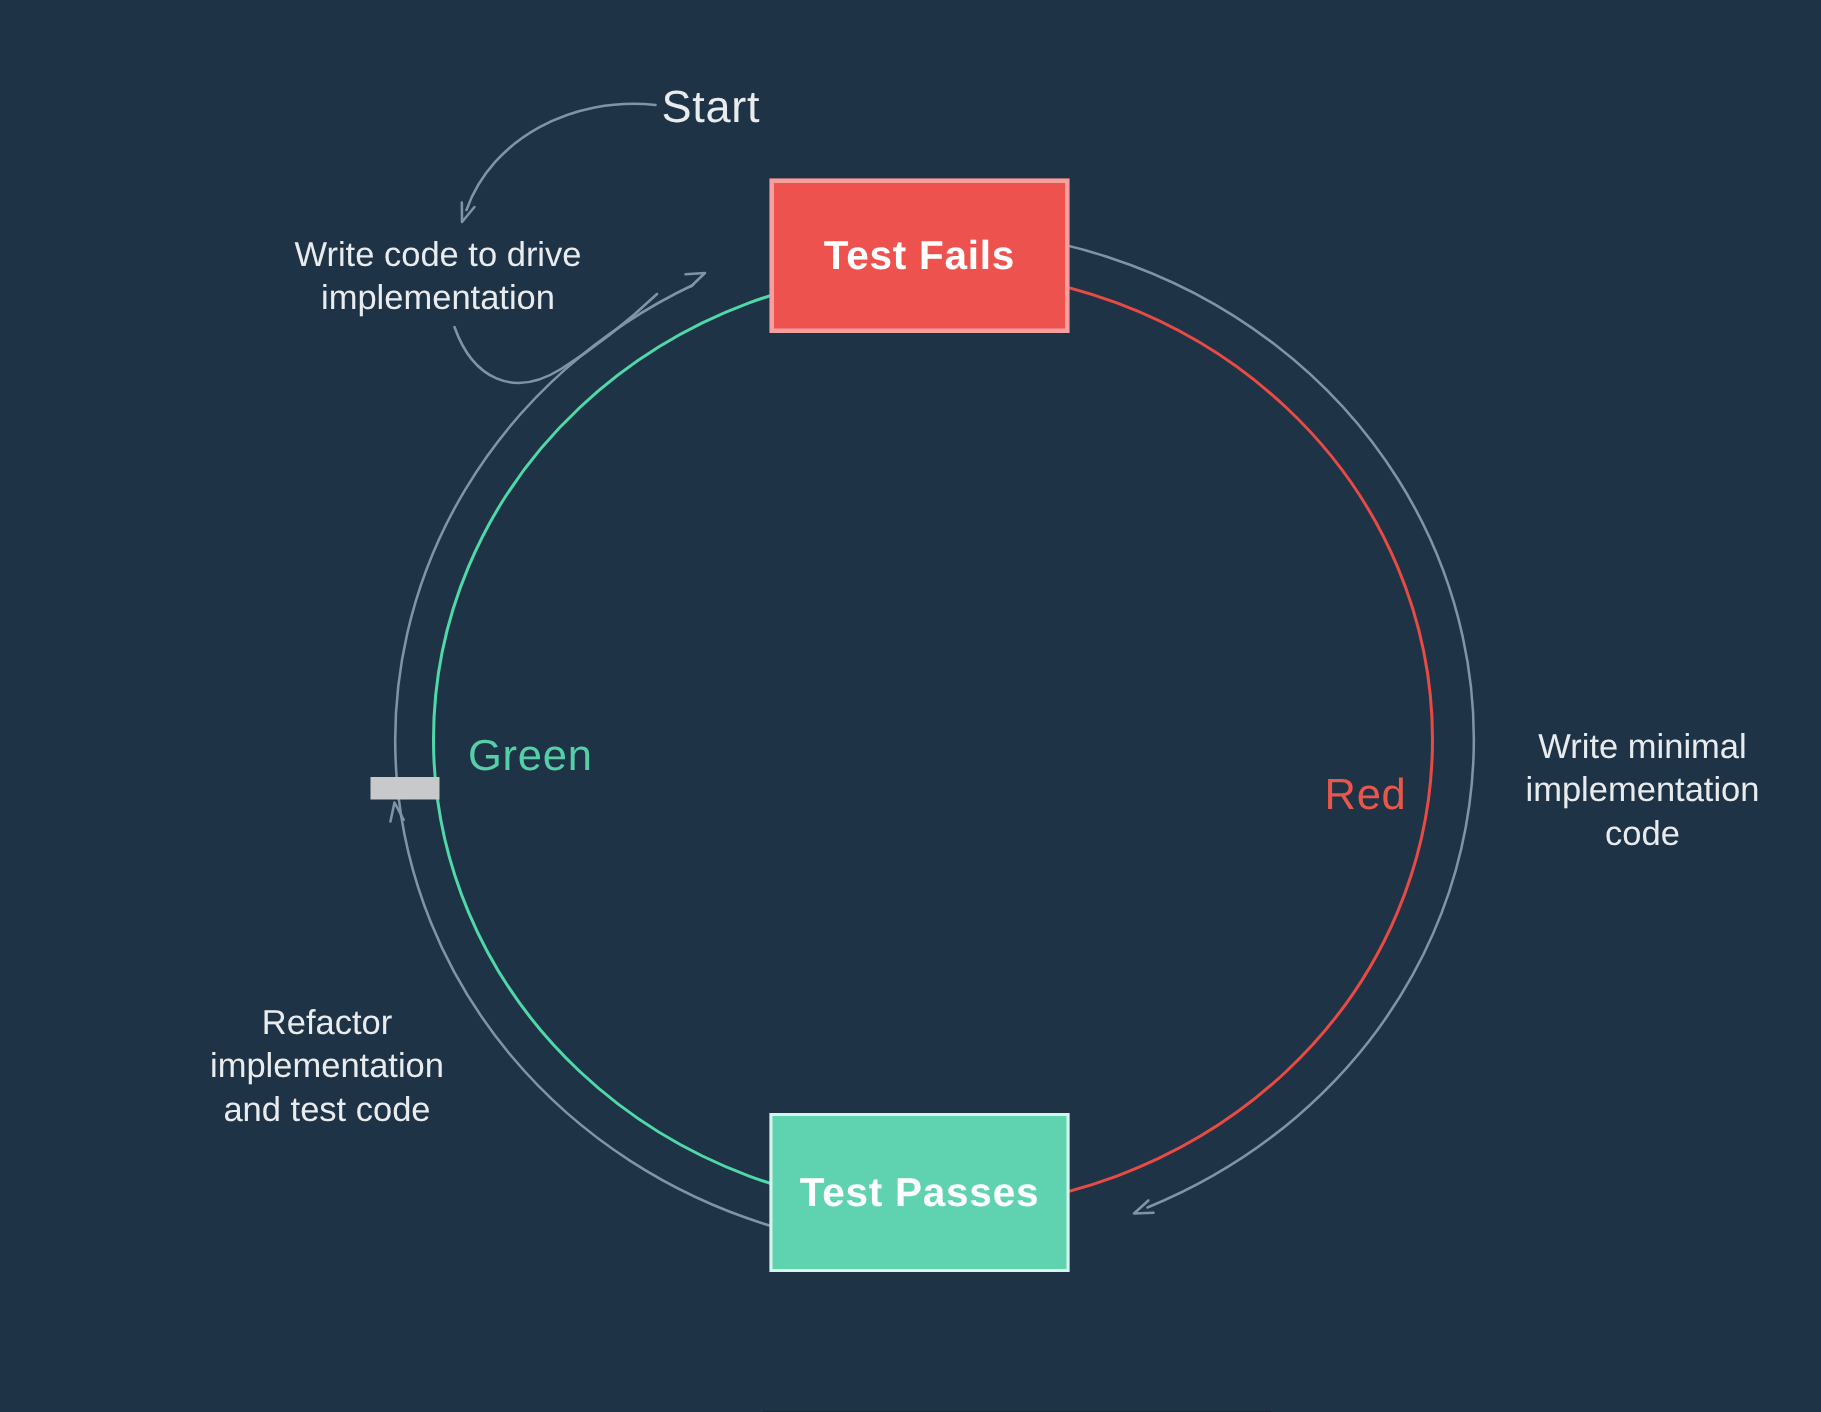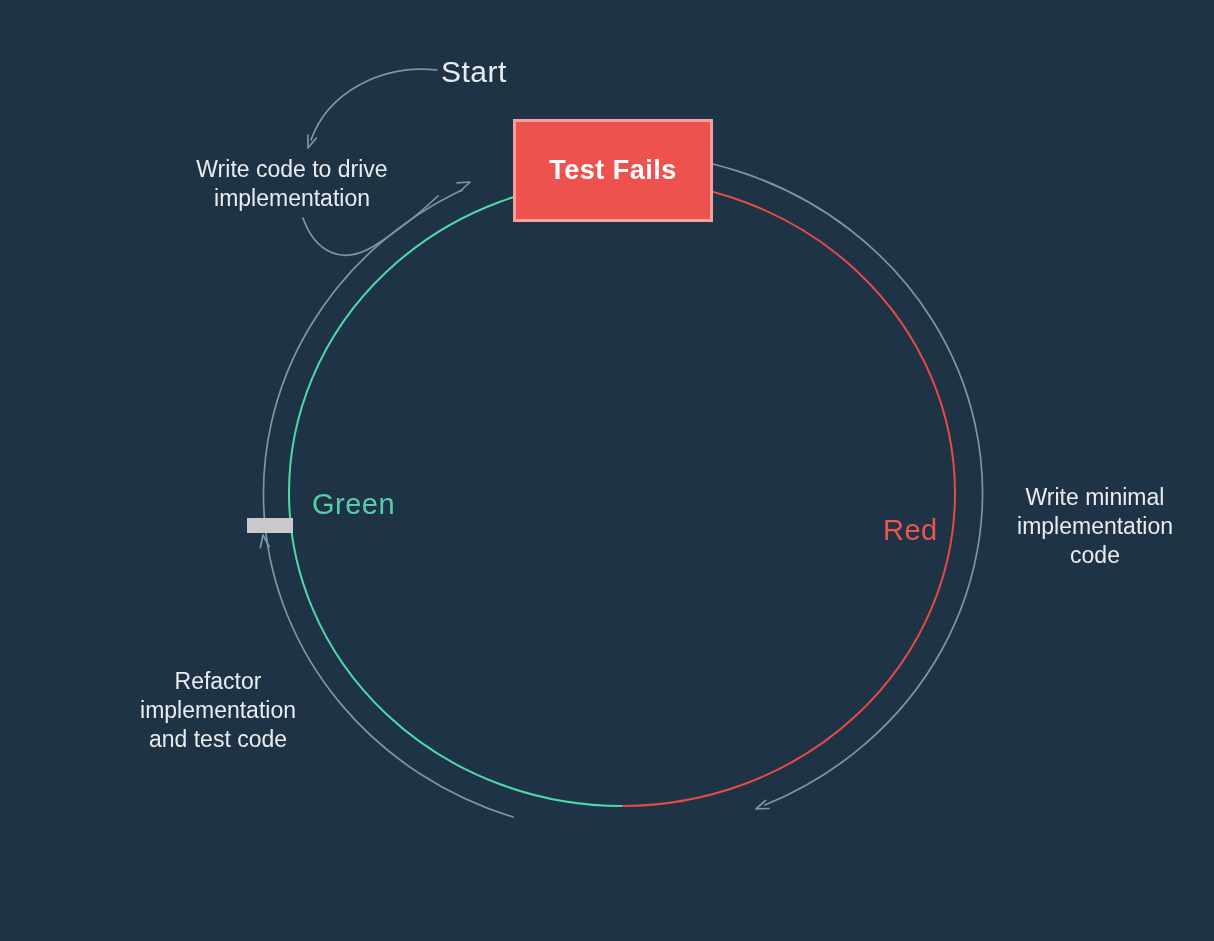--- a/index.html
+++ b/index.html
@@ -92,15 +92,18 @@
     <div class="txt phase phase-red">Red</div>
 
     <div class="txt ann ann-write-minimal">Write minimal
 implementation
 code</div>
 
     <div class="txt ann ann-refactor">Refactor
 implementation
 and test code</div>
 
+    <div class="state-box state-passes">
+      <span>Test Passes</span>
+    </div>
 
   </div>
 </div>
 
 </body></html>

